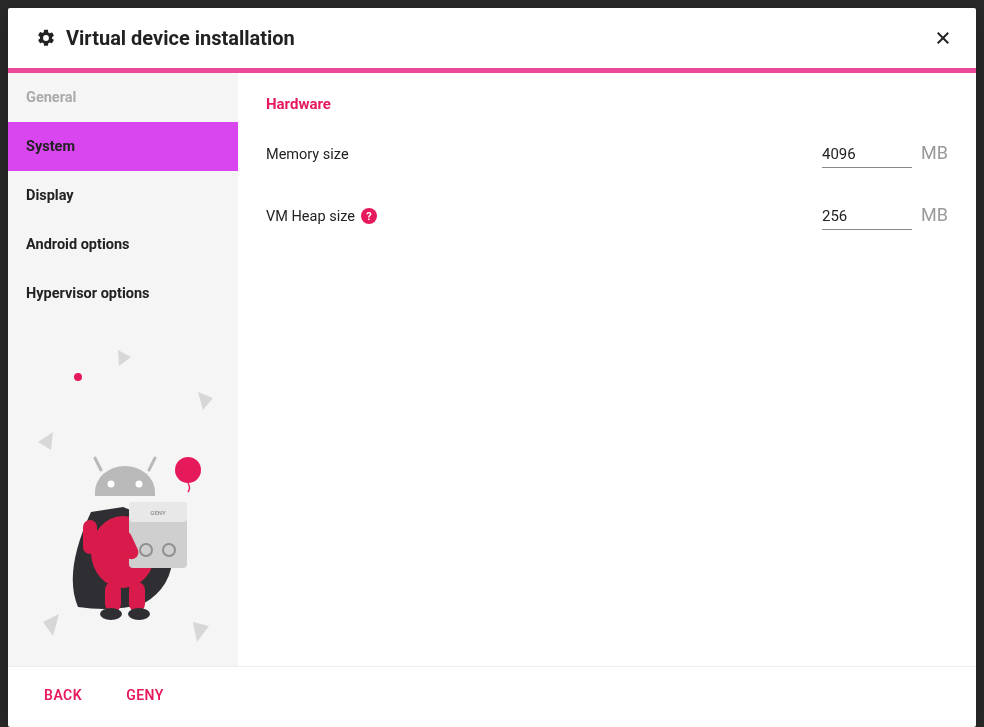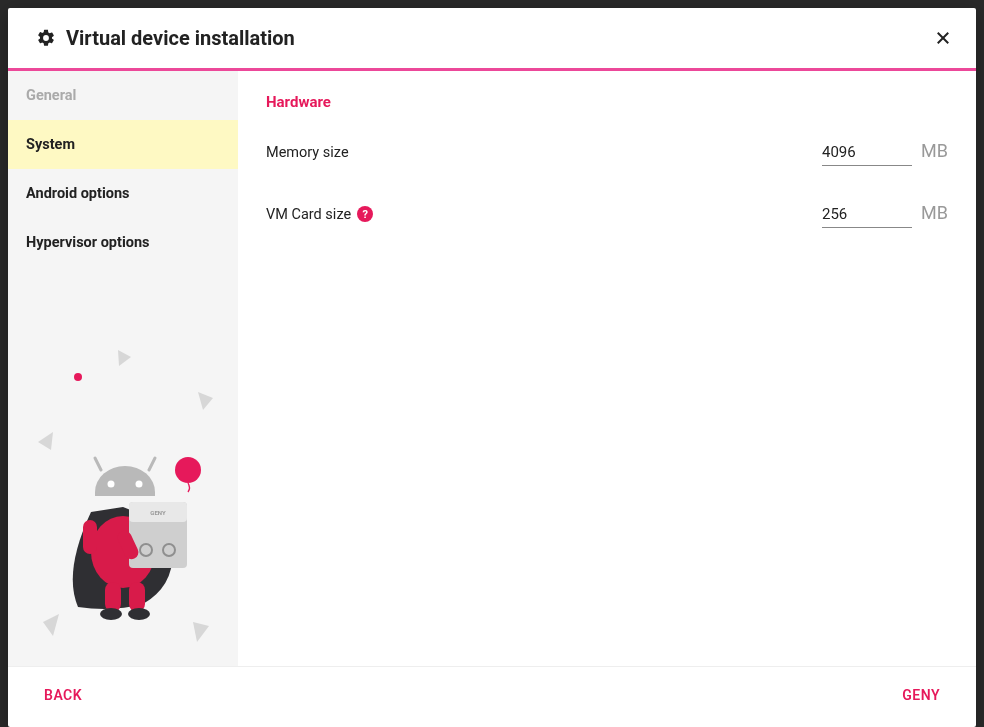--- a/index.html
+++ b/index.html
@@ -24,21 +24,21 @@
       background: #fff;
       display: flex;
       flex-direction: column;
       box-shadow: 0 4px 20px rgba(0,0,0,0.3);
       border-radius: 2px;
     }
     .header {
       display: flex;
       align-items: center;
       padding: 18px 24px 18px 28px;
-      border-bottom: 3px solid #ec4899;
+      border-bottom: 5px solid #ec4899;
     }
     .header .gear-icon {
       width: 20px;
       height: 20px;
       margin-right: 10px;
       color: #222;
     }
     .header .title {
       font-size: 20px;
       font-weight: 700;
@@ -68,21 +68,21 @@
       padding: 16px 18px;
       font-size: 14.5px;
       color: #222;
       cursor: pointer;
       background: #f5f5f5;
     }
     .sidebar-item.disabled {
       color: #aaa;
     }
     .sidebar-item.active {
-      background: #fef9c3;
+      background: #d946ef;
     }
     .sidebar-illustration {
       margin-top: auto;
       padding: 10px 0;
       text-align: center;
     }
     .main {
       flex: 1;
       padding: 22px 28px 12px 28px;
       overflow: auto;
@@ -142,21 +142,21 @@
       color: #fff;
       font-size: 11px;
       font-weight: 700;
       display: inline-flex;
       align-items: center;
       justify-content: center;
     }
     .footer {
       padding: 14px 28px 18px 28px;
       display: flex;
-      justify-content: space-between;
+      justify-content: flex-start;
       gap: 28px;
       border-top: 1px solid #eee;
     }
     .footer-btn {
       background: none;
       border: none;
       color: #e6195b;
       font-size: 14px;
       font-weight: 600;
       letter-spacing: 0.5px;
@@ -186,20 +186,23 @@
 
   <div class="body">
     <div class="sidebar">
       <div class="sidebar-item disabled">
         <span>General</span>
       </div>
       <div class="sidebar-item active">
         <span>System</span>
       </div>
       <div class="sidebar-item">
+        <span>Display</span>
+      </div>
+      <div class="sidebar-item">
         <span>Android options</span>
       </div>
       <div class="sidebar-item">
         <span>Hypervisor options</span>
       </div>
 
       <div class="sidebar-illustration">
         <svg viewBox="0 0 200 310" width="200" height="310">
 
           <polygon points="95,8 108,15 96,24" fill="#d7d7d7"></polygon>
@@ -246,21 +249,21 @@
       <div class="form-row">
         <div class="form-label">Memory size</div>
         <div class="form-control">
           <input class="text-input" value="4096" style="">
           <span class="unit">MB</span>
         </div>
       </div>
 
       <div class="form-row">
         <div class="form-label">
-          <span>VM Card size</span>
+          <span>VM Heap size</span>
           <span class="help-badge">?</span>
         </div>
         <div class="form-control">
           <input class="text-input" value="256" style="">
           <span class="unit">MB</span>
         </div>
       </div>
 
     </div>
   </div>

